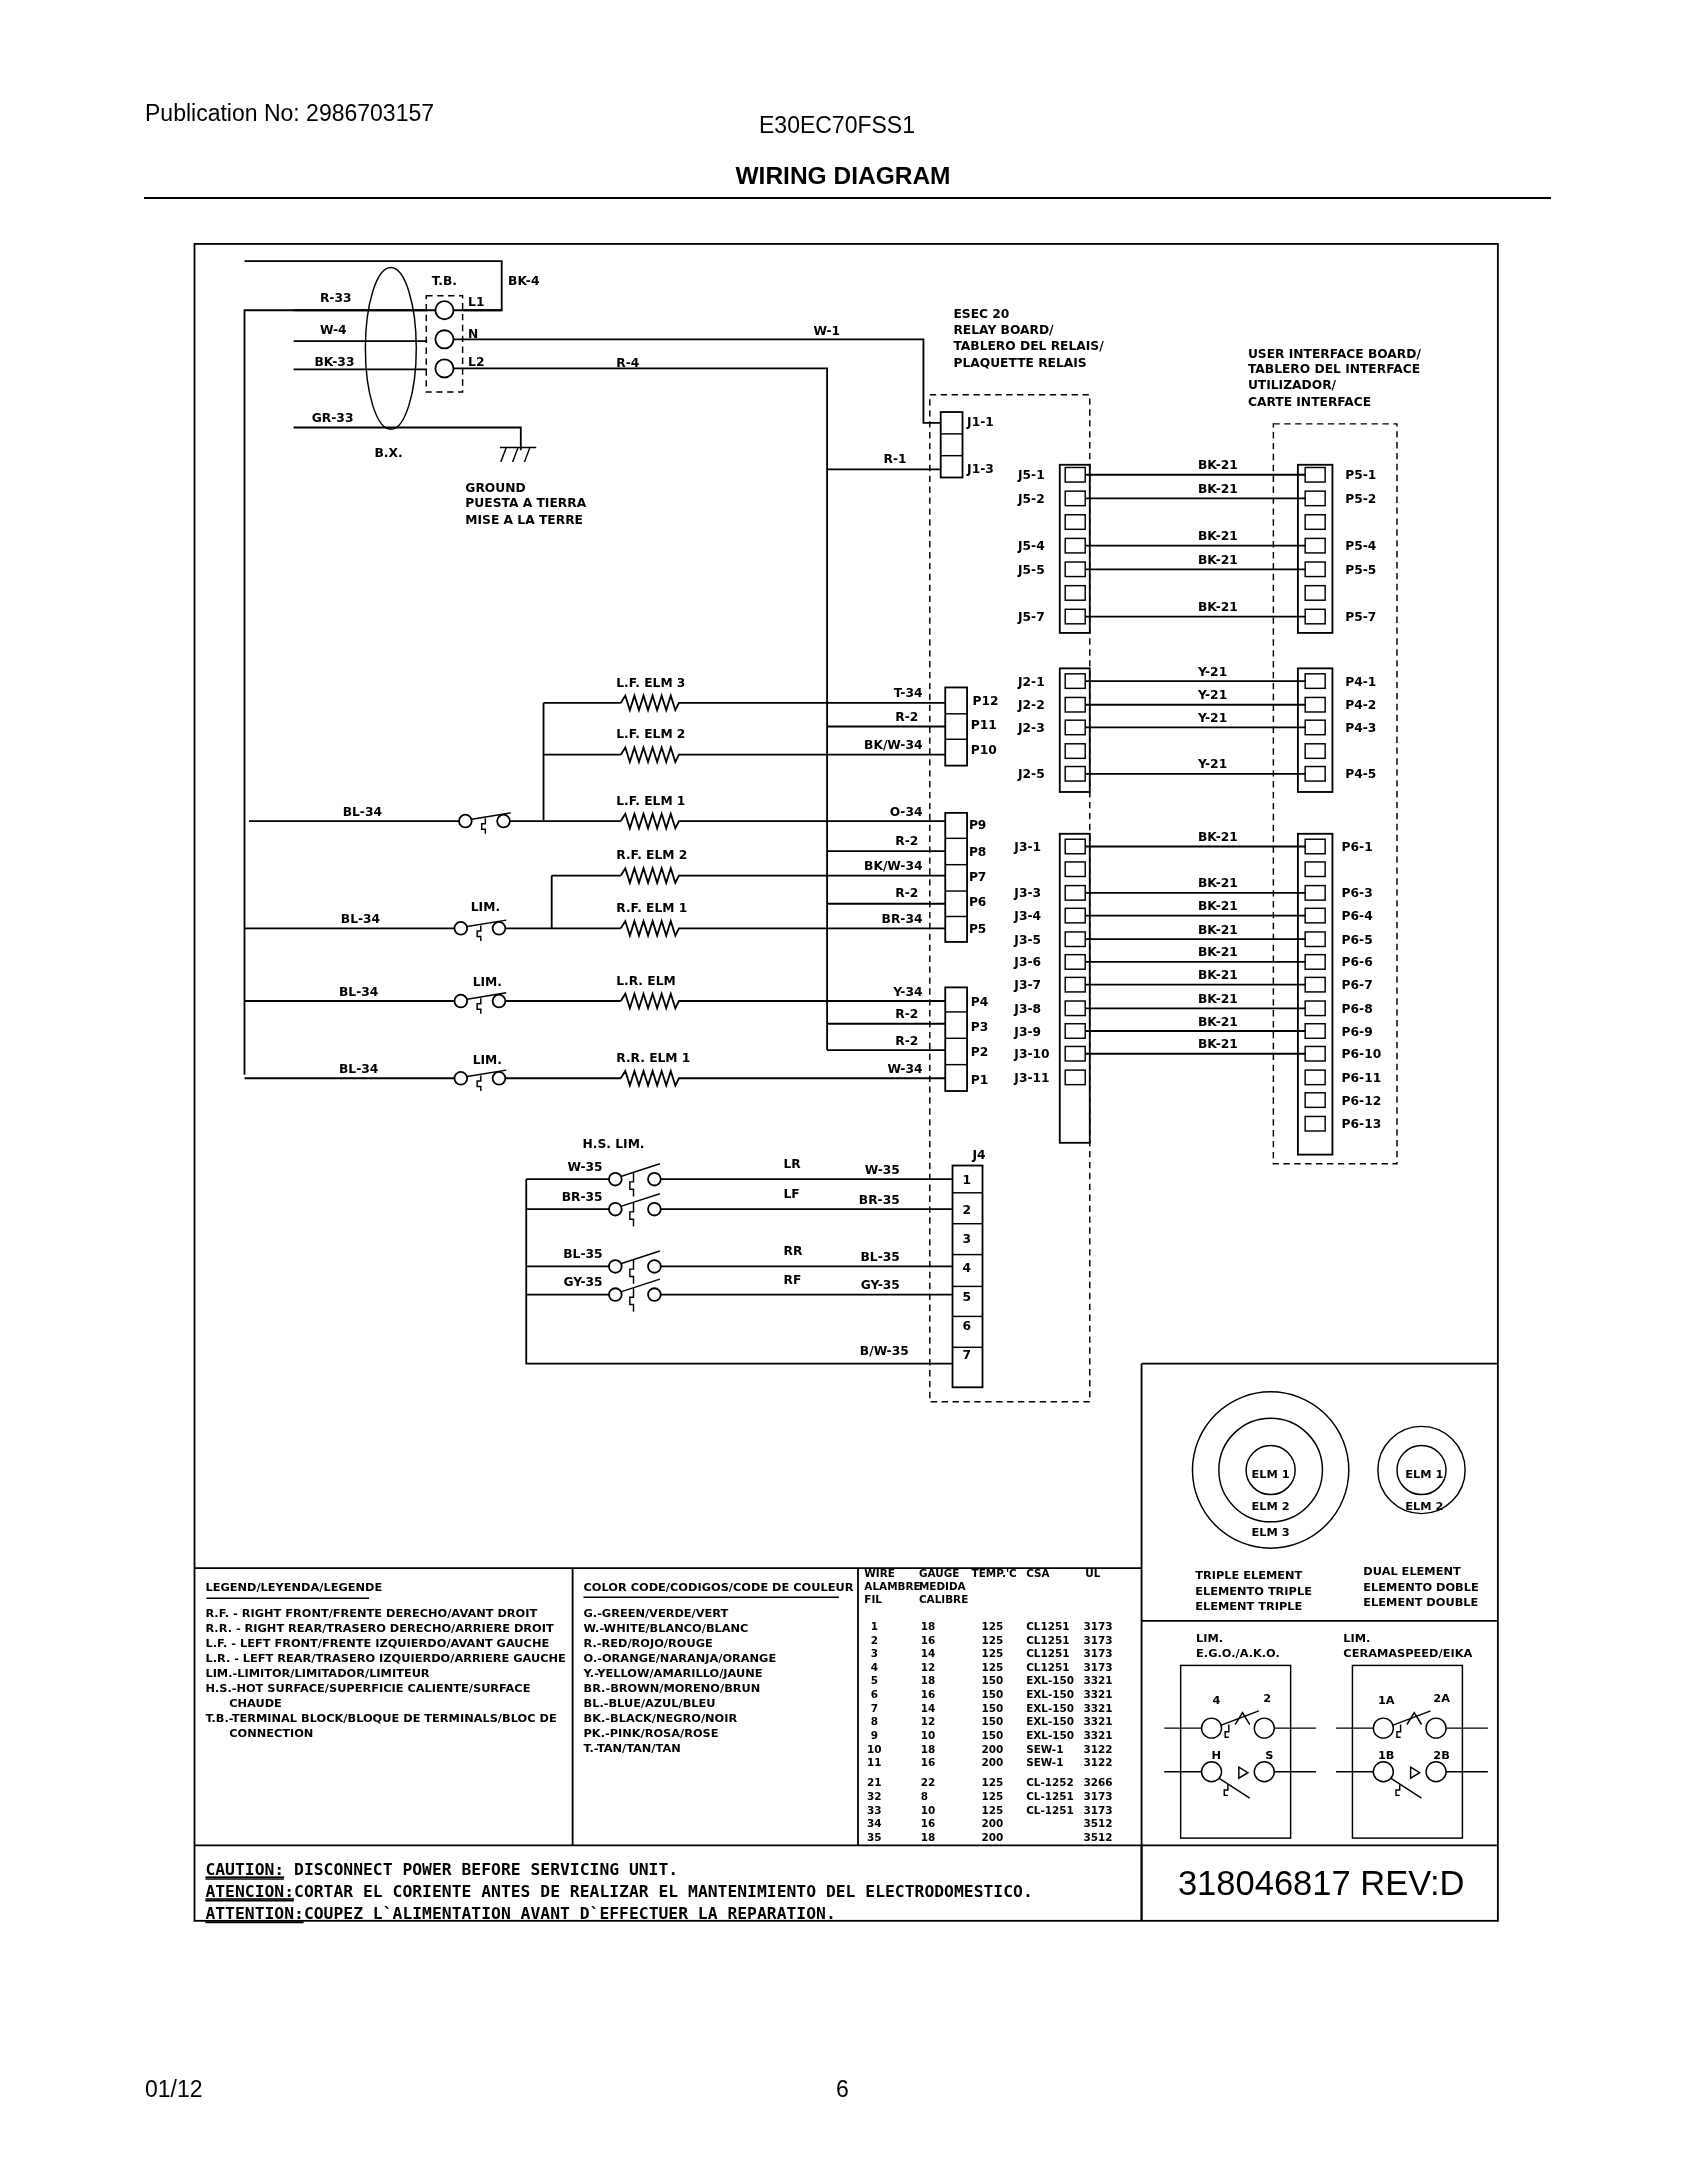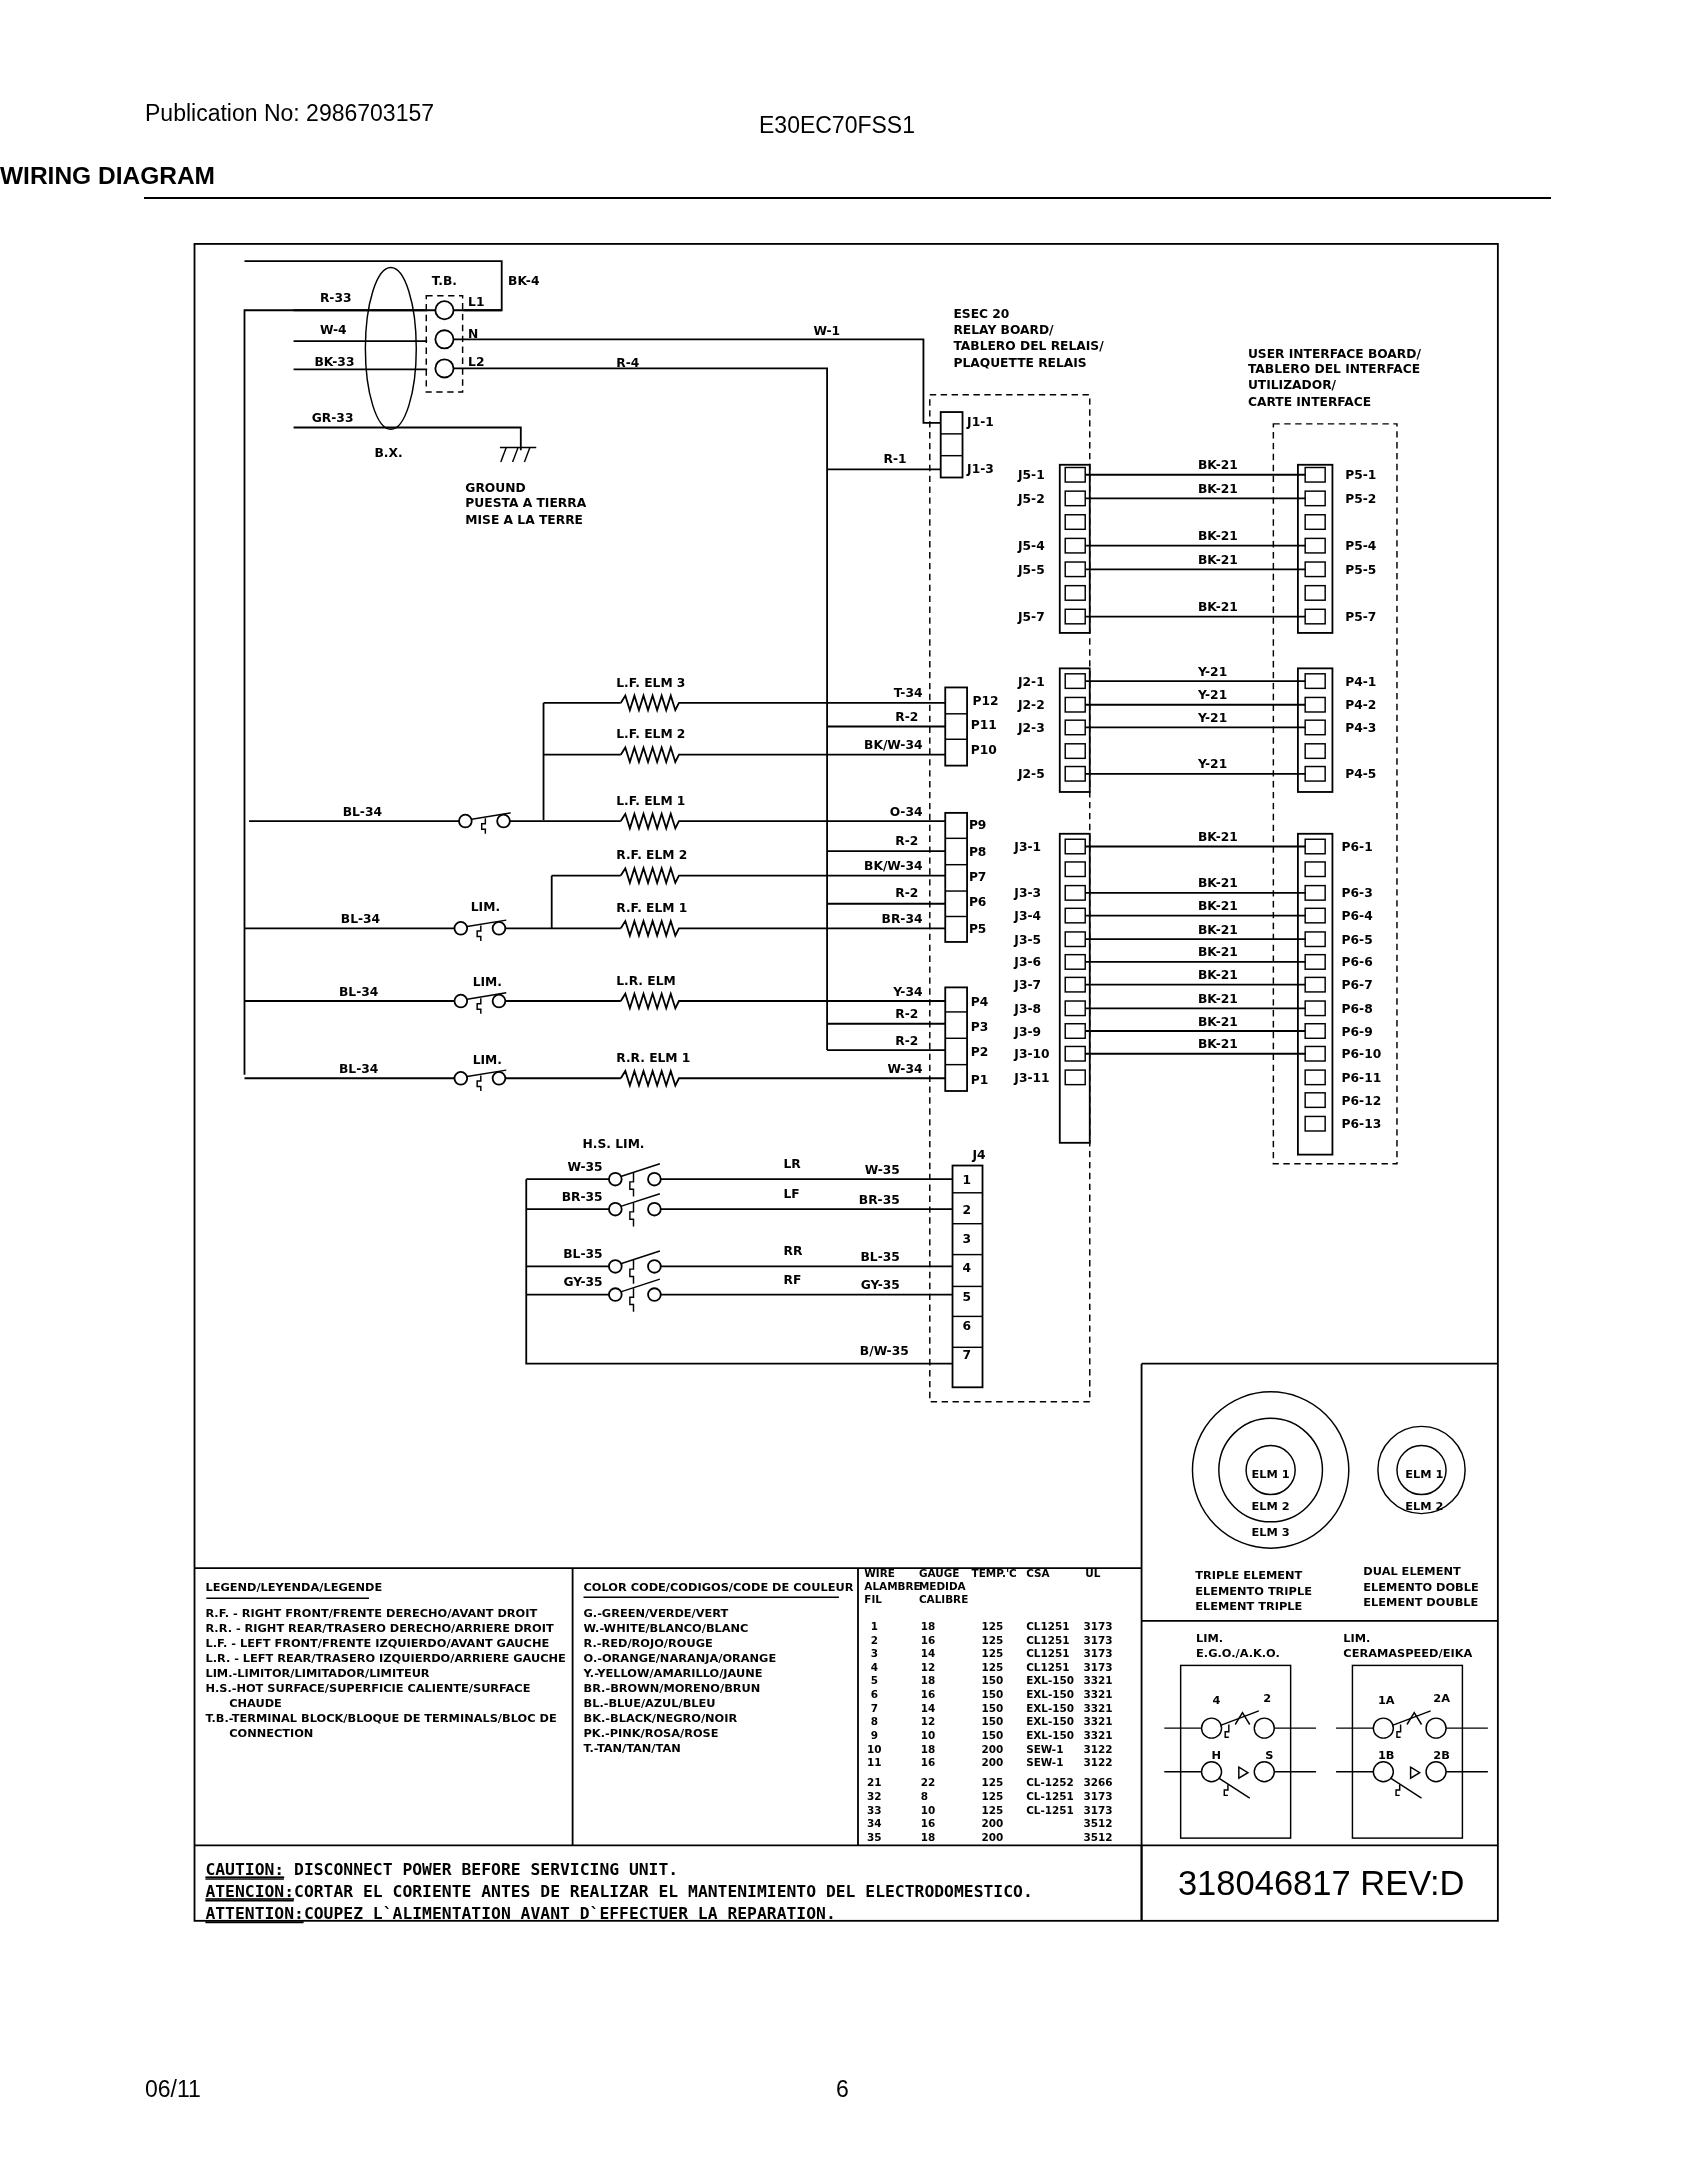--- a/index.html
+++ b/index.html
@@ -1,18 +1,18 @@
 <!DOCTYPE html>
 <html style="font-size:14.5px"><head>
 <meta charset="utf-8">
 <style>
   html,body{margin:0;padding:0;background:#fff;}
   body{width:1686px;height:2182px;position:relative;overflow:hidden;font-family:"Liberation Sans",sans-serif;color:#000;}
   .hdr{position:absolute;font-family:"Liberation Sans",sans-serif;font-size:23px;}
-  .title{position:absolute;left:0;width:1686px;top:162px;font-weight:bold;font-size:24.5px;font-family:"Liberation Sans",sans-serif;}
+  .title{position:absolute;left:0;width:1686px;top:162px;text-align:center;font-weight:bold;font-size:24.5px;font-family:"Liberation Sans",sans-serif;}
   .rule{position:absolute;left:144px;width:1407px;top:197px;height:1.8px;background:#000;}
   svg{position:absolute;left:0;top:0;}
   svg text{font-family:"DejaVu Sans",sans-serif;font-weight:bold;fill:#000;}
   .t{font-size:13.5px;}
   .ts{font-size:12.5px;}
   .tn{font-size:12.5px;font-weight:normal;}
   .cau{font-family:"DejaVu Sans Mono",monospace;font-size:18px;font-weight:bold;}
   .rev{font-family:"Liberation Sans",sans-serif;font-size:38px;font-weight:normal;}
   .w{stroke:#000;stroke-width:2;fill:none;}
   .wt{stroke:#000;stroke-width:1.6;fill:none;}
@@ -629,15 +629,15 @@
         <line x1="226" y1="2067" x2="312.4" y2="2067" class="wt"></line>
         <text x="226" y="2087" class="cau" xml:space="preserve"><tspan text-decoration="underline">ATENCION:</tspan><tspan>CORTAR EL CORIENTE ANTES DE REALIZAR EL MANTENIMIENTO DEL ELECTRODOMESTICO.</tspan></text>
         <line x1="226" y1="2091" x2="323.2" y2="2091" class="wt"></line>
         <text x="226" y="2111" class="cau" xml:space="preserve"><tspan text-decoration="underline">ATTENTION:</tspan><tspan>COUPEZ L`ALIMENTATION AVANT D`EFFECTUER LA REPARATION.</tspan></text>
         <line x1="226" y1="2115" x2="334" y2="2115" class="wt"></line>
       </g>
     <text class="rev" x="1296" y="2085">318046817 REV:D</text>
   </g>
 </svg>
 
-<div class="hdr" style="left:145px;top:2076px;">06/11</div>
+<div class="hdr" style="left:145px;top:2076px;">01/12</div>
 <div class="hdr" style="left:836px;top:2076px;">6</div>
 
 
 </body></html>

